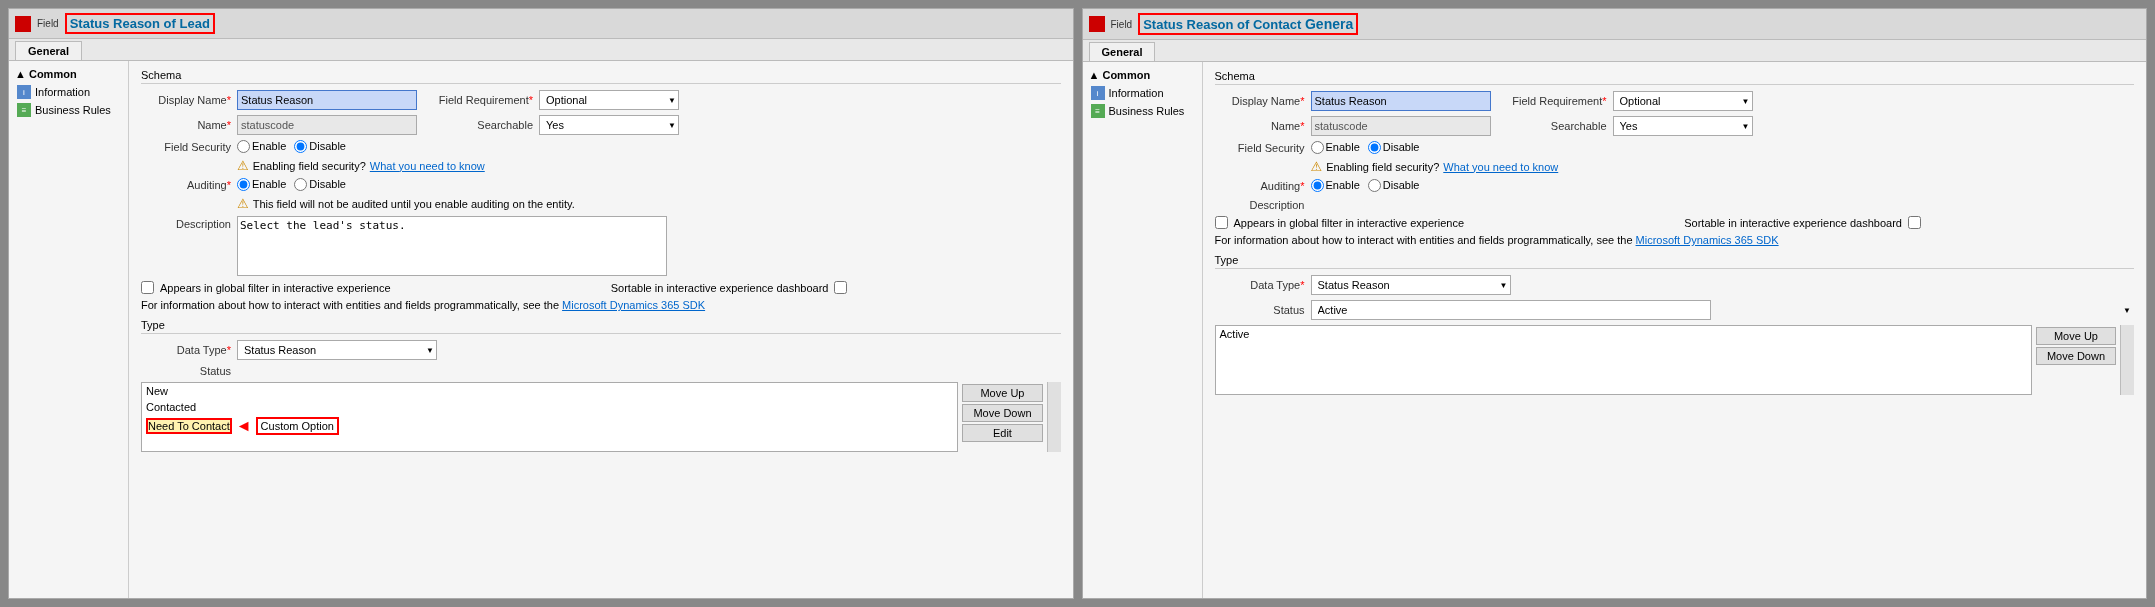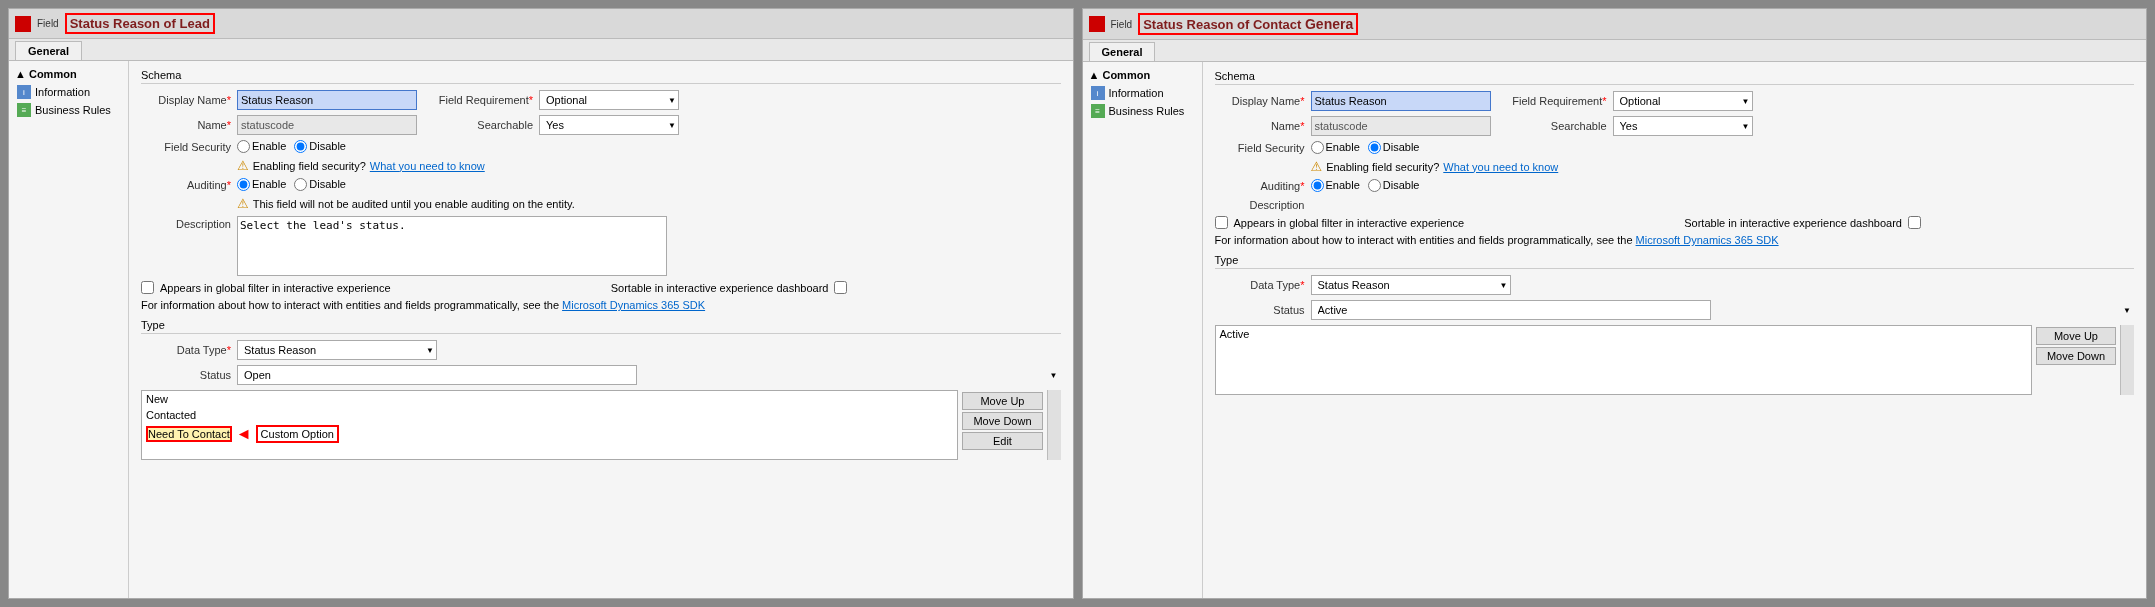--- a/index.html
+++ b/index.html
@@ -32,21 +32,21 @@
     .panel-title-bar .icon-placeholder {
       width: 16px;
       height: 16px;
       background: #c00;
       display: inline-block;
       flex-shrink: 0;
     }
     .title-text {
       font-size: 13px;
       font-weight: bold;
-      color: #7f1d1d;
+      color: #0369a1;
     }
     .title-highlight {
       border: 2px solid red;
       padding: 1px 3px;
     }
     .tab-bar {
       background: #e8e8e8;
       border-bottom: 1px solid #bbb;
       padding: 2px 6px 0;
       display: flex;
@@ -393,25 +393,20 @@
         </div>
         <div class="select-wrapper">
           <select class="form-select" style="width:200px;">
             <option>Status Reason</option>
           </select>
         </div>
       </div>
 
       <div class="form-row">
         <div class="form-label">Status</div>
-        <div class="select-wrapper" style="flex:1;">
-          <select class="form-select" style="width:100%;max-width:400px;">
-            <option>Open</option>
-          </select>
-        </div>
       </div>
 
       <div class="status-list-container">
         <div style="flex:1;border:1px solid #aaa;background:#fff;font-size:11px;min-height:70px;">
           <div class="status-list-item">New</div>
           <div class="status-list-item">Contacted</div>
           <div style="display:flex;align-items:center;padding:2px 4px;">
             <span class="status-list-item highlighted" style="padding:0;border:2px solid red;">Need To Contact</span>
             <span class="arrow-indicator" style="margin:0 4px;">◄</span>
             <span class="custom-option-box">Custom Option</span>

